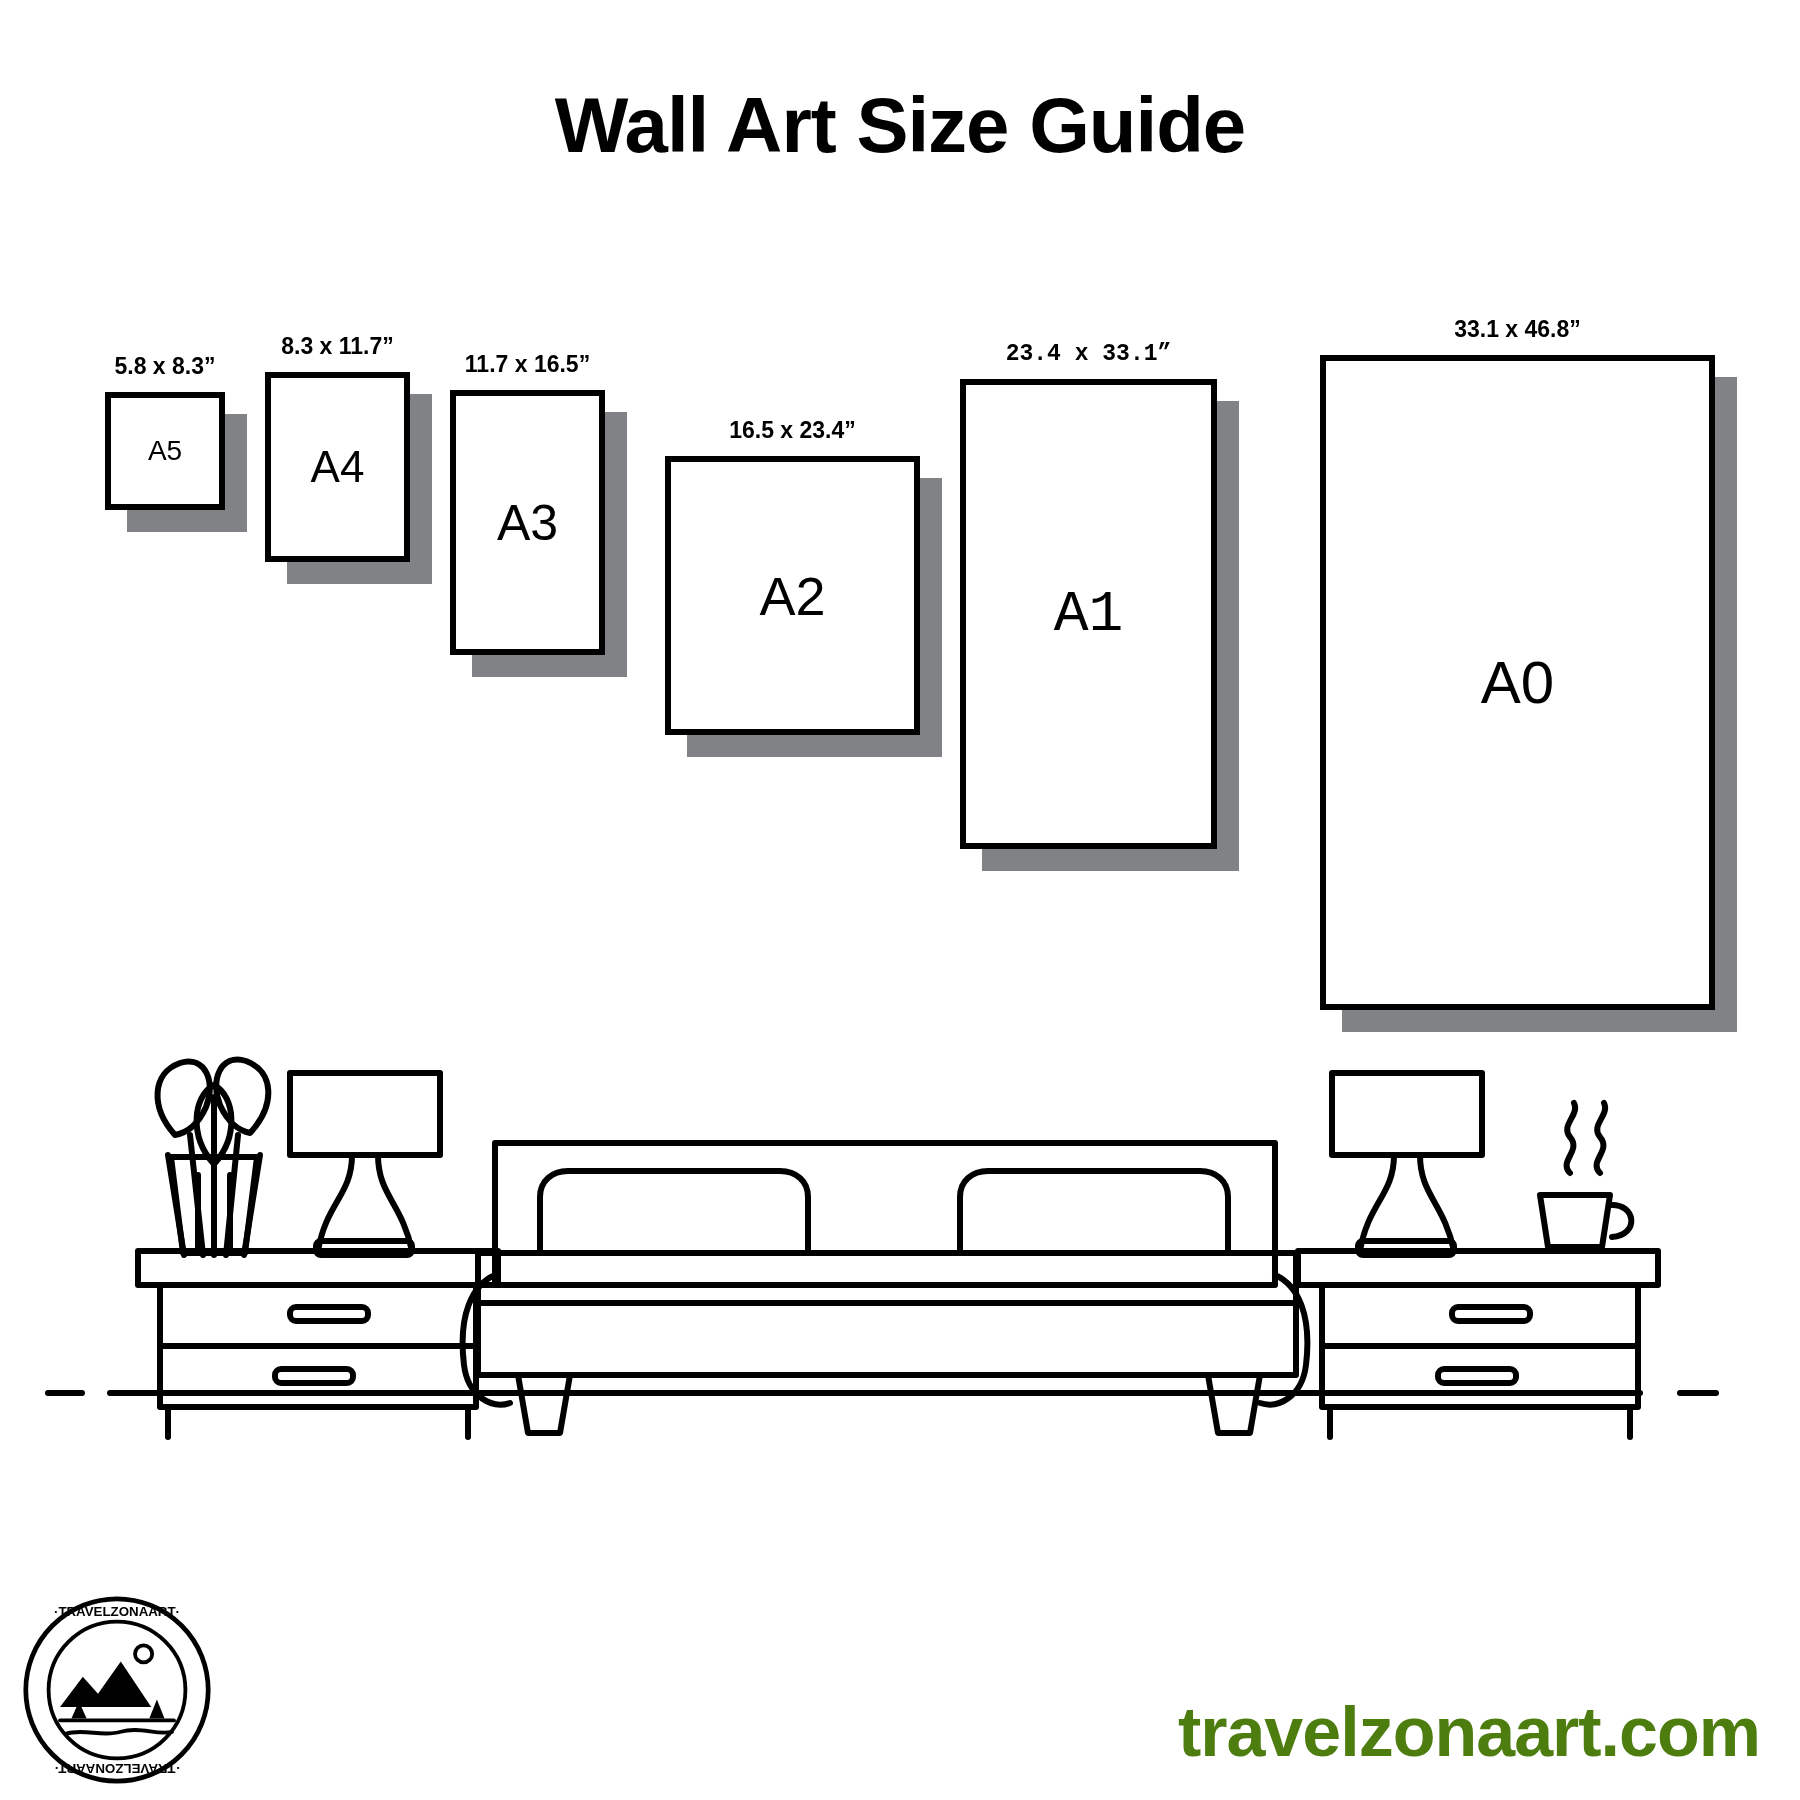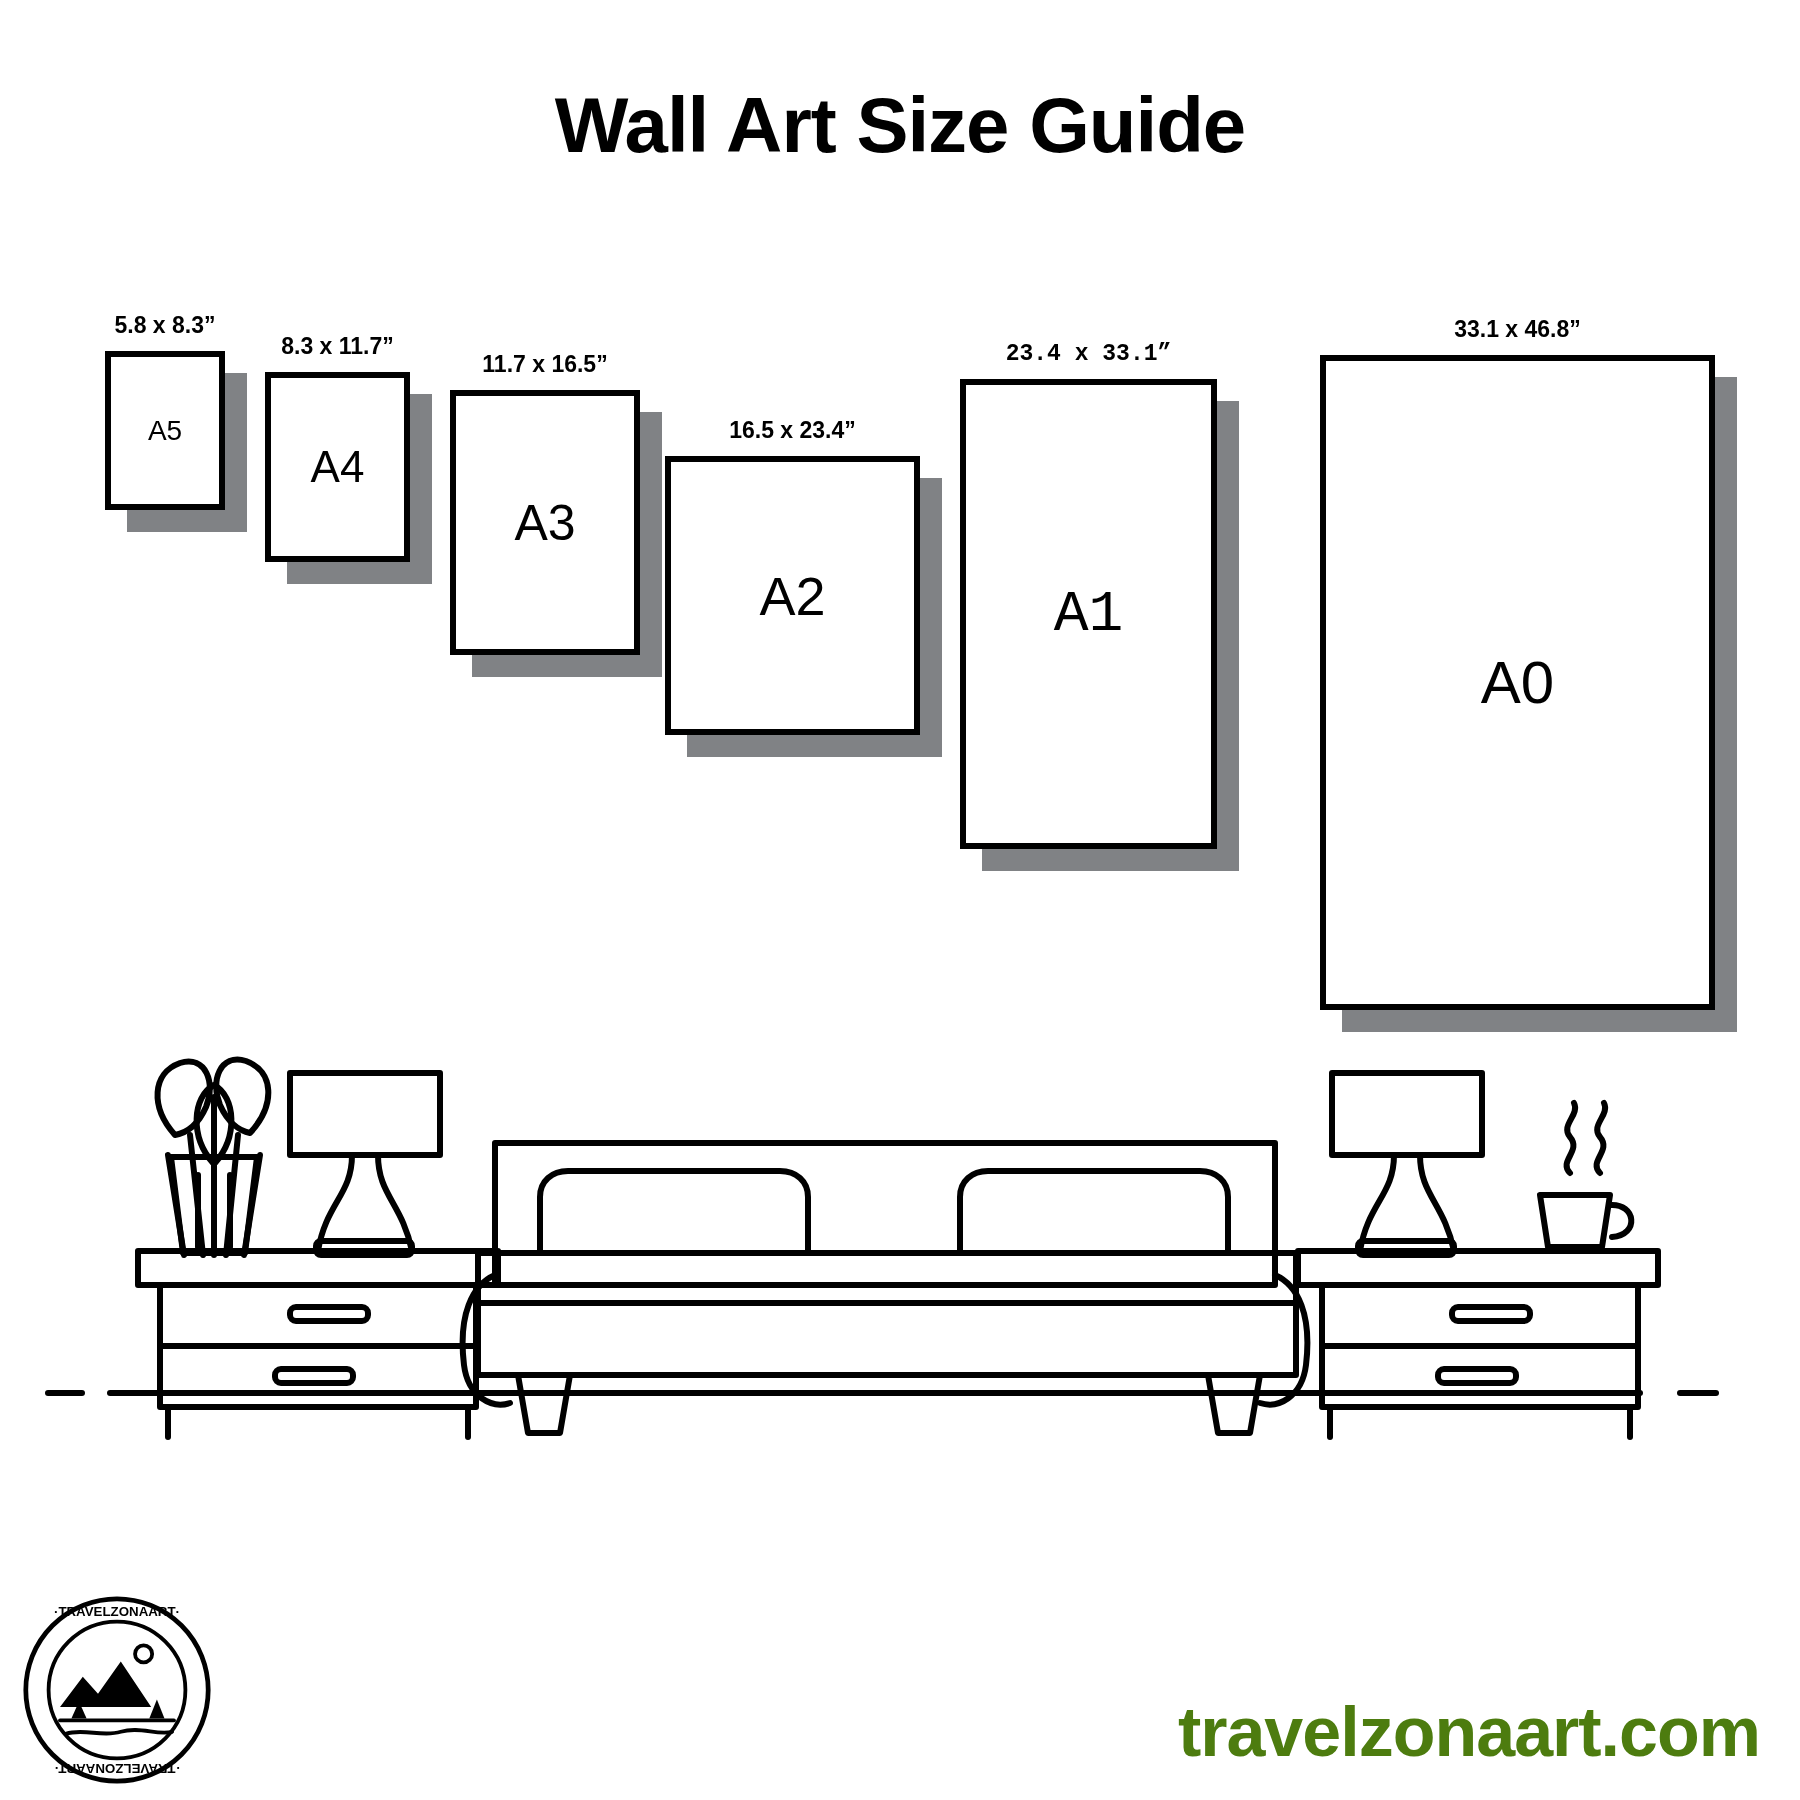--- a/index.html
+++ b/index.html
@@ -114,37 +114,37 @@
 </style>
 </head>
 <body>
 
 <div id="page">
 
   <div class="title">Wall Art Size Guide</div>
 
   <div id="frames">
 
-    <div class="frame-group" style="left:105px; bottom:500px; width:120px; height:159px;">
+    <div class="frame-group" style="left:105px; bottom:500px; width:120px; height:118px;">
       <div class="frame-dim">5.8 x 8.3”</div>
       <div class="frame-shadow"></div>
       <div class="frame-box">
         <span class="frame-label" style="font-size:28px">A5</span>
       </div>
     </div>
 
     <div class="frame-group" style="left:265px; bottom:448px; width:145px; height:190px;">
       <div class="frame-dim">8.3 x 11.7”</div>
       <div class="frame-shadow"></div>
       <div class="frame-box">
         <span class="frame-label" style="font-size:44px">A4</span>
       </div>
     </div>
 
-    <div class="frame-group" style="left:450px; bottom:355px; width:190px; height:265px;">
+    <div class="frame-group" style="left:450px; bottom:355px; width:155px; height:265px;">
       <div class="frame-dim">11.7 x 16.5”</div>
       <div class="frame-shadow"></div>
       <div class="frame-box">
         <span class="frame-label" style="font-size:50px">A3</span>
       </div>
     </div>
 
     <div class="frame-group" style="left:665px; bottom:275px; width:255px; height:279px;">
       <div class="frame-dim">16.5 x 23.4”</div>
       <div class="frame-shadow"></div>

